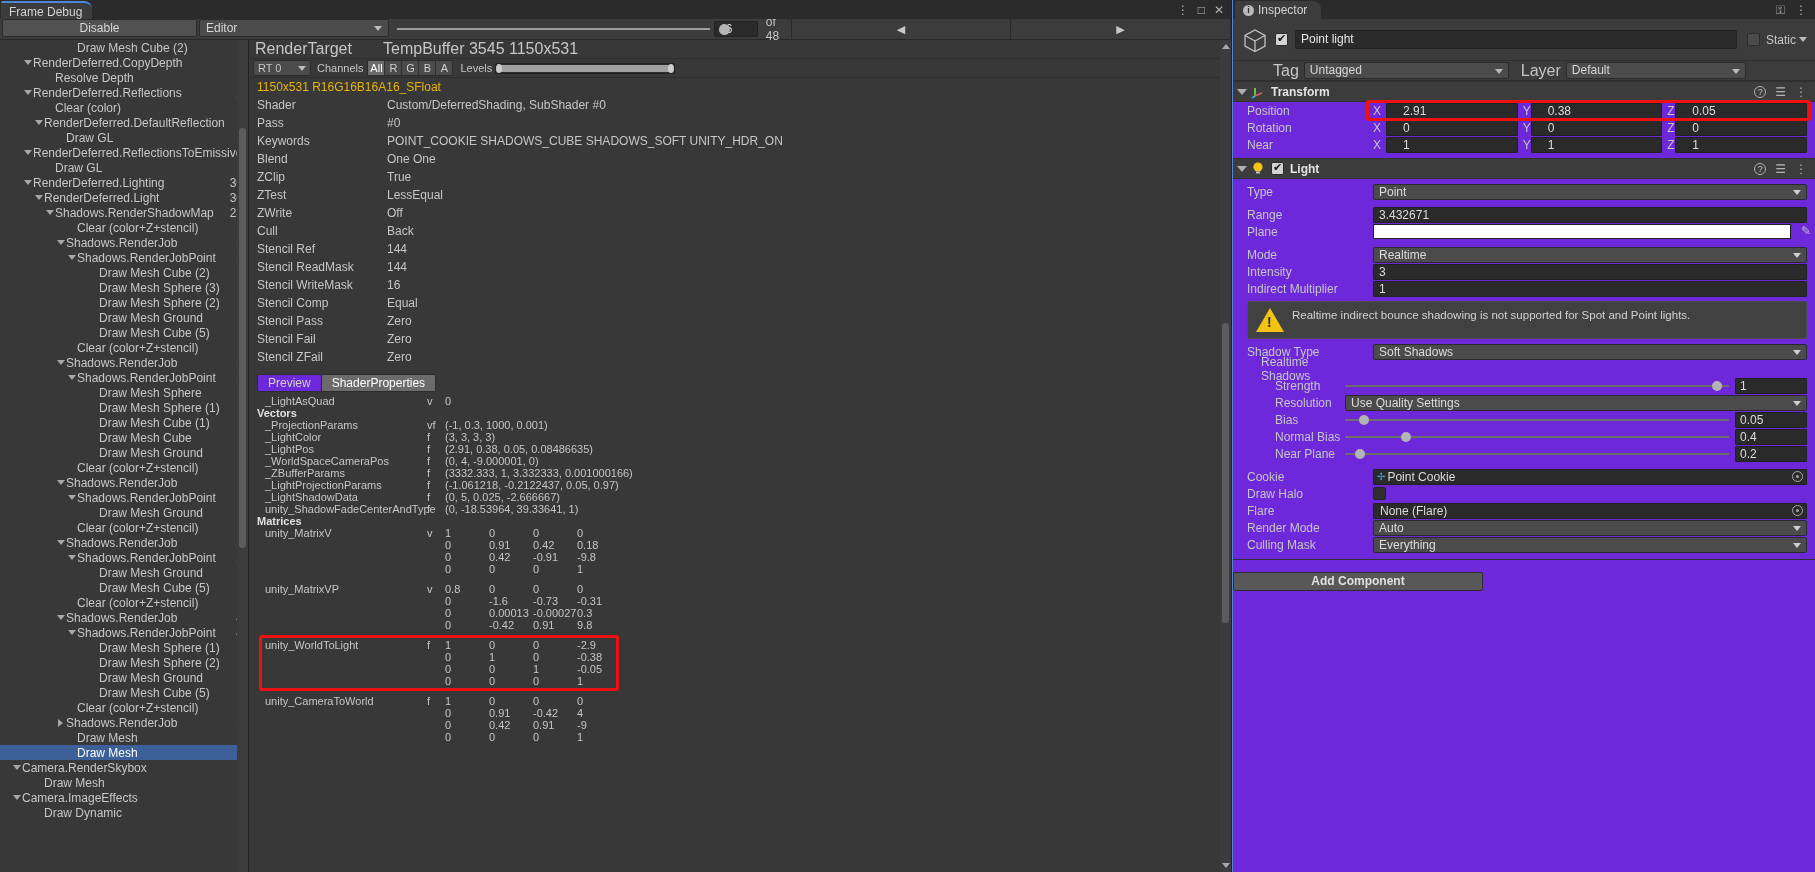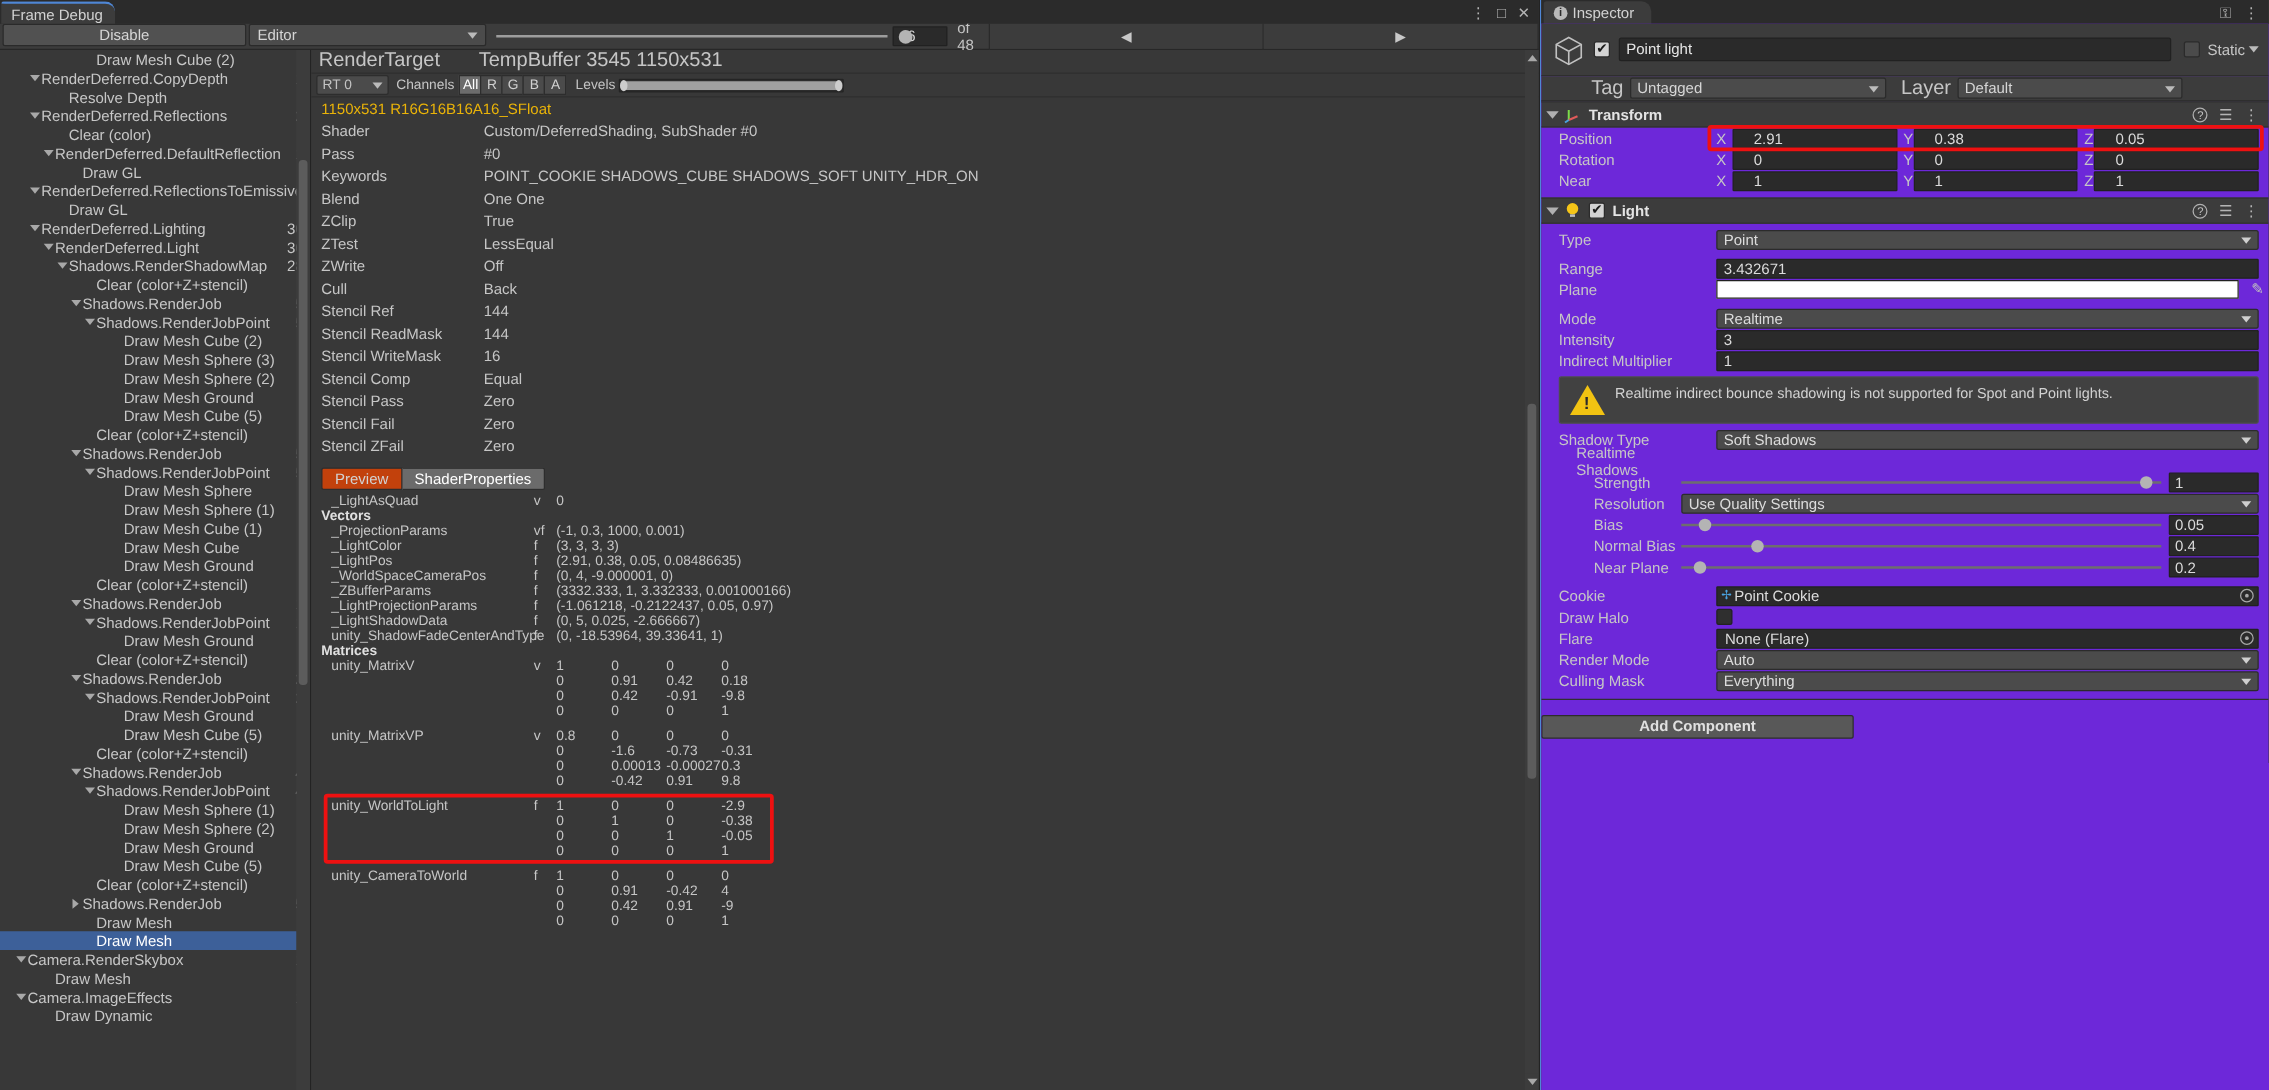--- a/index.html
+++ b/index.html
@@ -114,21 +114,21 @@
   .fmt-row { height: 18px; padding-left: 8px; font-size: 12px; line-height: 18px; color: #eab308; }
   .ev-row { height: 18px; padding-left: 8px; font-size: 12px; line-height: 18px;
             color: #e3e3e3; font-weight: bold; }
 
   .kvrow { height: 18px; display: flex; font-size: 12px; line-height: 18px; padding-left: 8px; }
   .kvrow .k { width: 130px; color: #c6c6c6; }
   .kvrow .v { color: #c6c6c6; }
 
   .tabs-row { display: flex; padding-left: 8px; margin-top: 8px; margin-bottom: 3px; }
   .ptab { height: 18px; line-height: 16px; padding: 0 10px; font-size: 12px;
-          border: 1px solid #2d2d2d; background: #c2410c; color: #d2d2d2; }
+          border: 1px solid #2d2d2d; background: #6d28d9; color: #d2d2d2; }
   .ptab.active { background: #6b6b6b; color: #ffffff; }
   .ptab:first-child { border-top-left-radius: 2px; border-bottom-left-radius: 2px; }
   .ptab:last-child { border-top-right-radius: 2px; border-bottom-right-radius: 2px;
                      border-left: none; }
 
   .prow { height: 12px; display: flex; font-size: 11px; line-height: 12px; }
   .prow .pname { width: 178px; padding-left: 16px; color: #c6c6c6; }
   .prow .ptype { width: 18px; color: #c6c6c6; }
   .prow .pval { color: #c6c6c6; white-space: nowrap; }
   .psection { height: 12px; font-size: 11px; line-height: 12px; font-weight: bold;

